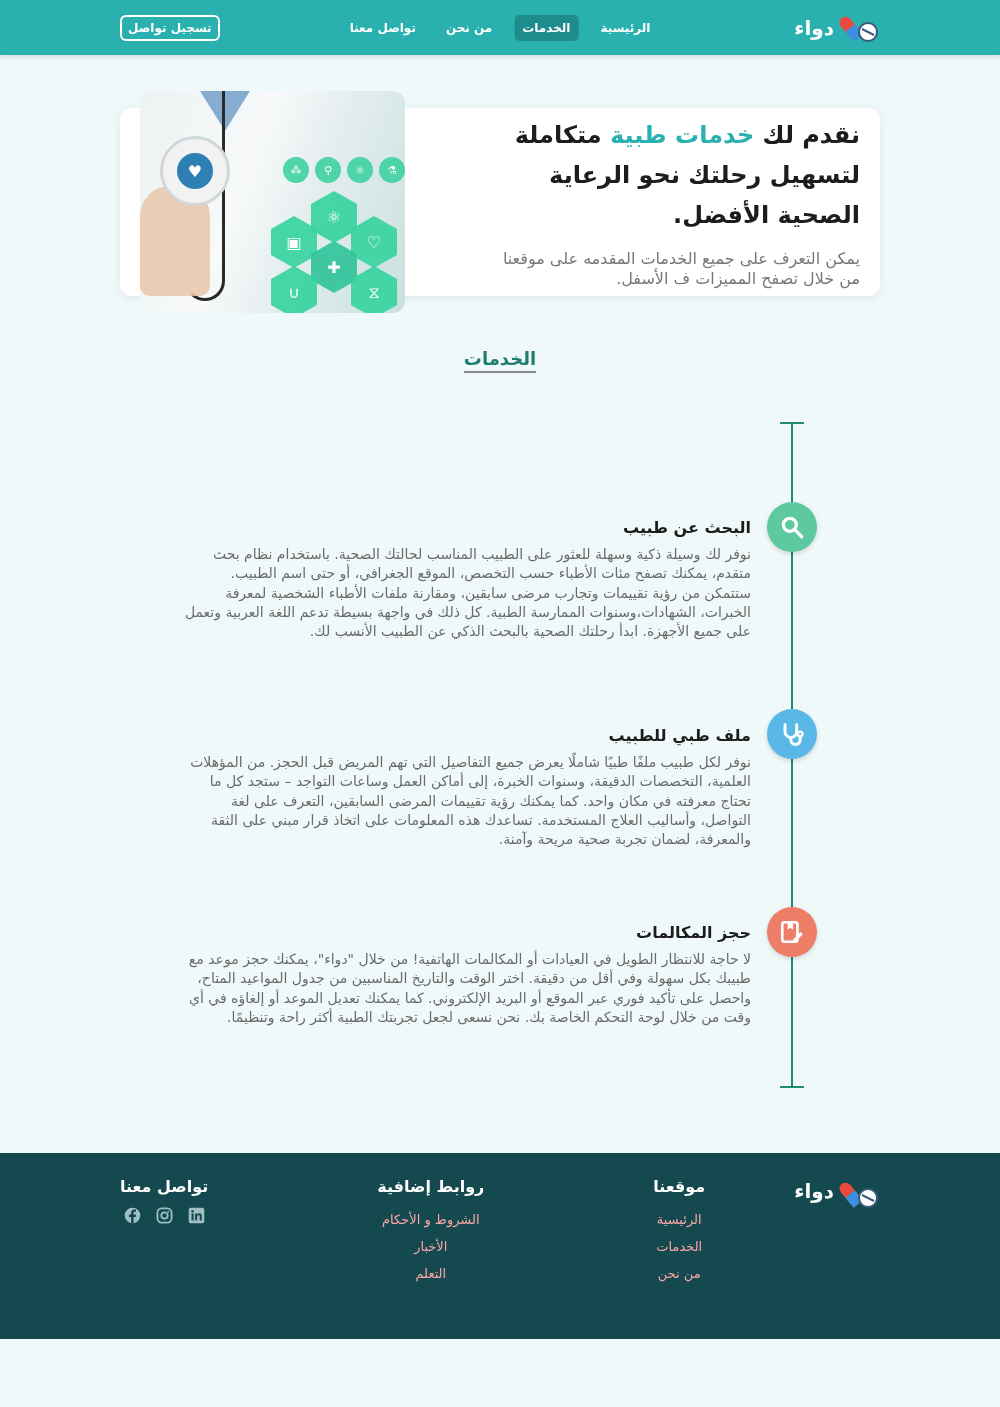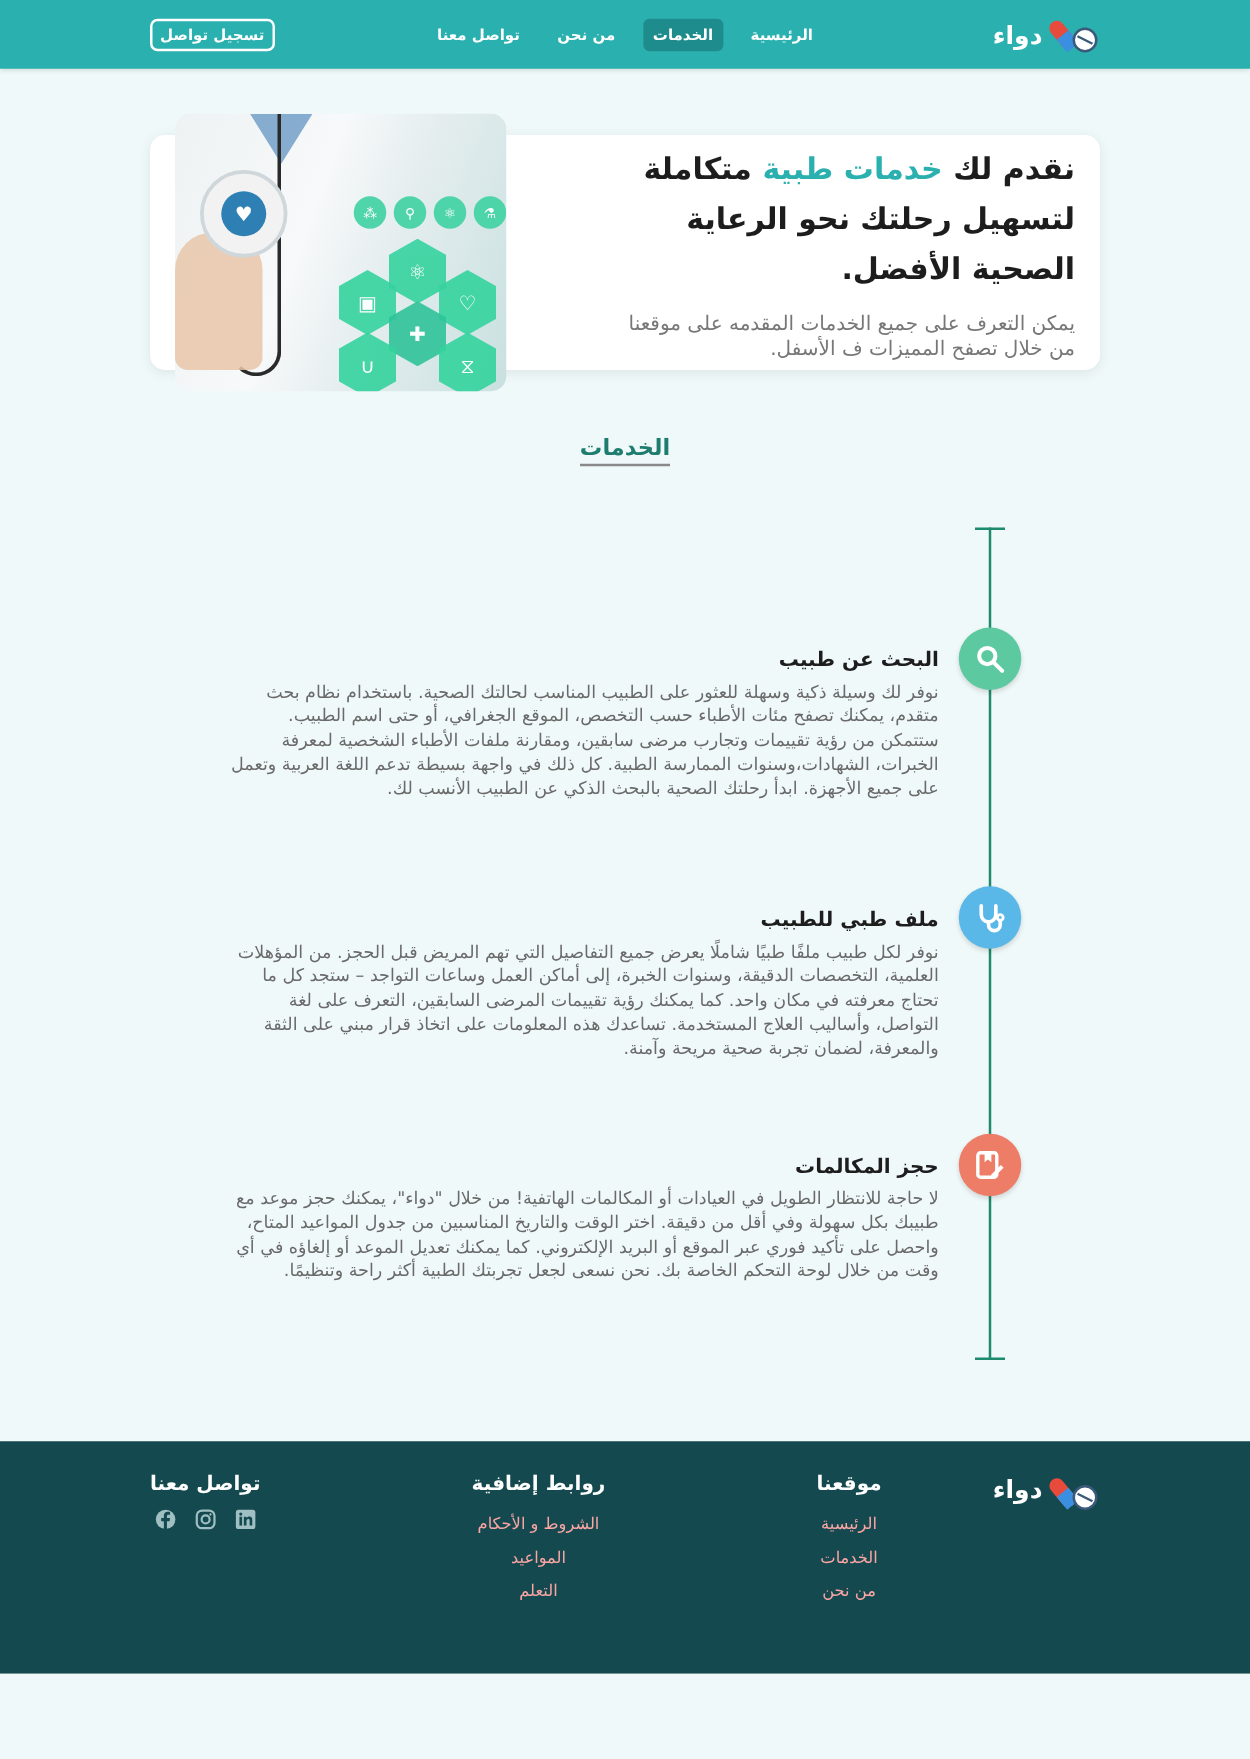--- a/index.html
+++ b/index.html
@@ -206,21 +206,21 @@
   <div class="footer-col" style="margin-right:-80px">
     <h4>موقعنا</h4>
     <a>الرئيسية</a>
     <a>الخدمات</a>
     <a>من نحن</a>
   </div>
 
   <div class="footer-col">
     <h4>روابط إضافية</h4>
     <a>الشروط و الأحكام</a>
-    <a>المواعيد</a>
+    <a>الأخبار</a>
     <a>التعلم</a>
   </div>
 
   <div class="footer-col">
     <h4>تواصل معنا</h4>
     <div class="social">
       <span>
         <svg width="17" height="17" viewBox="0 0 24 24">
             <rect x="1" y="1" width="22" height="22" rx="3" fill="#9fbfc2"></rect>
             <rect x="5" y="9" width="3" height="10" fill="#144a4f"></rect>

